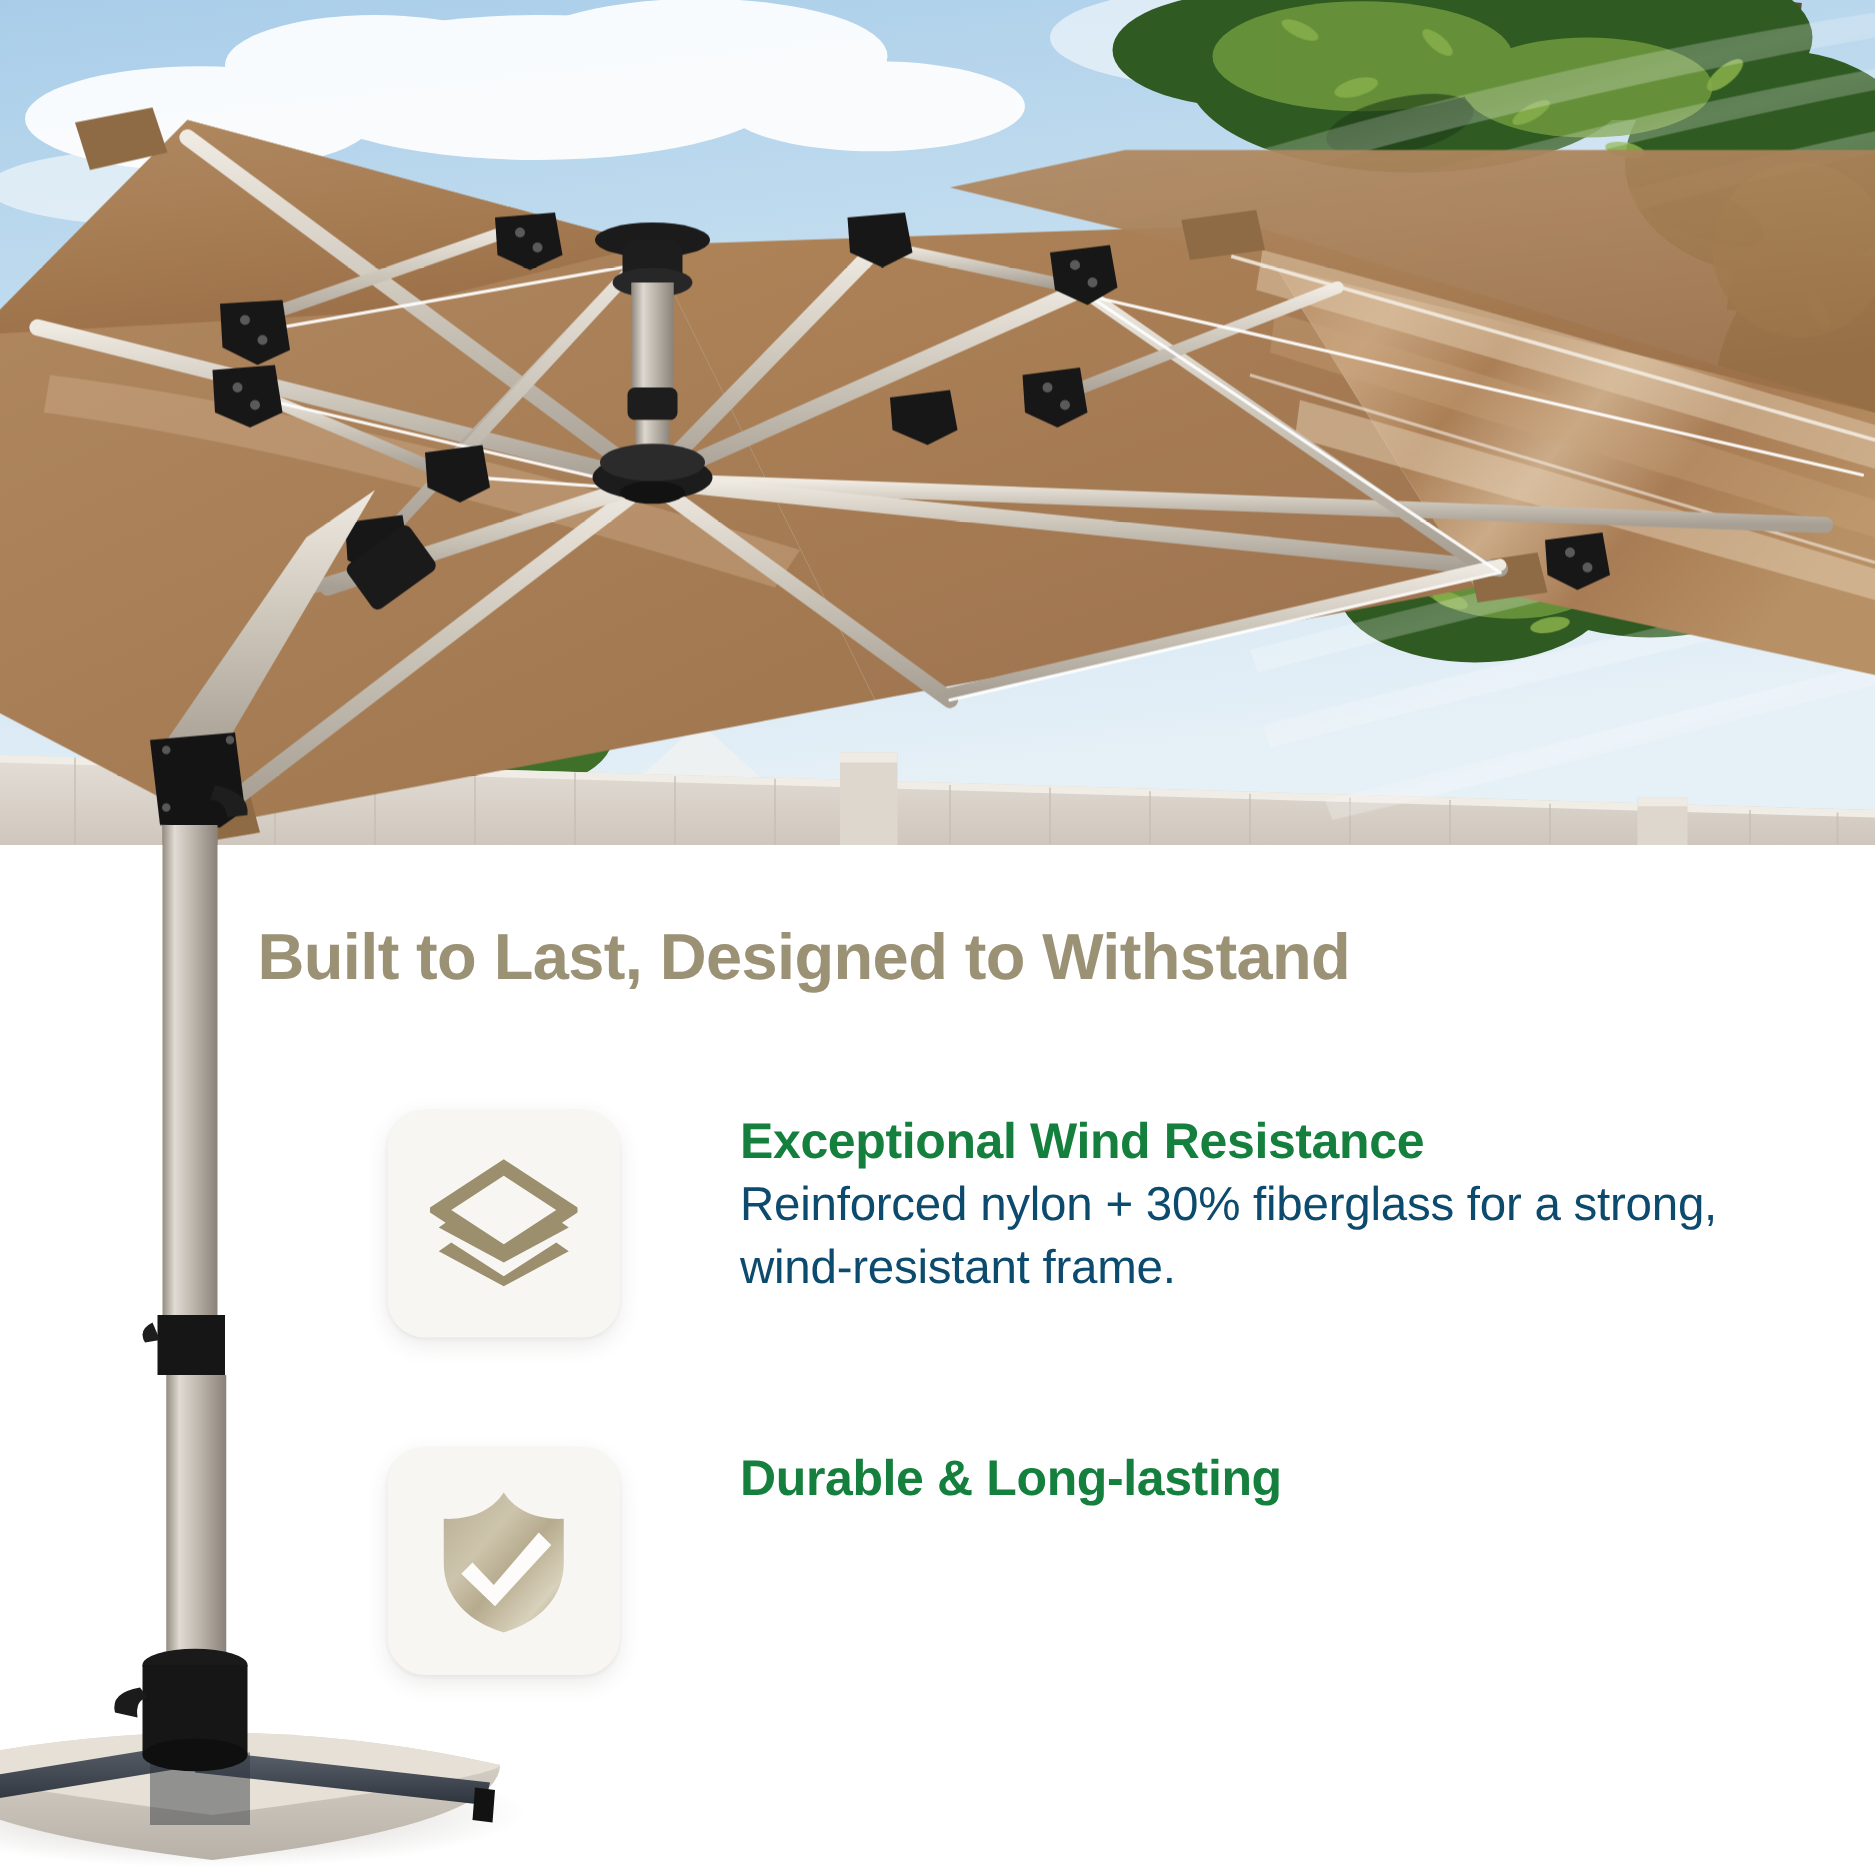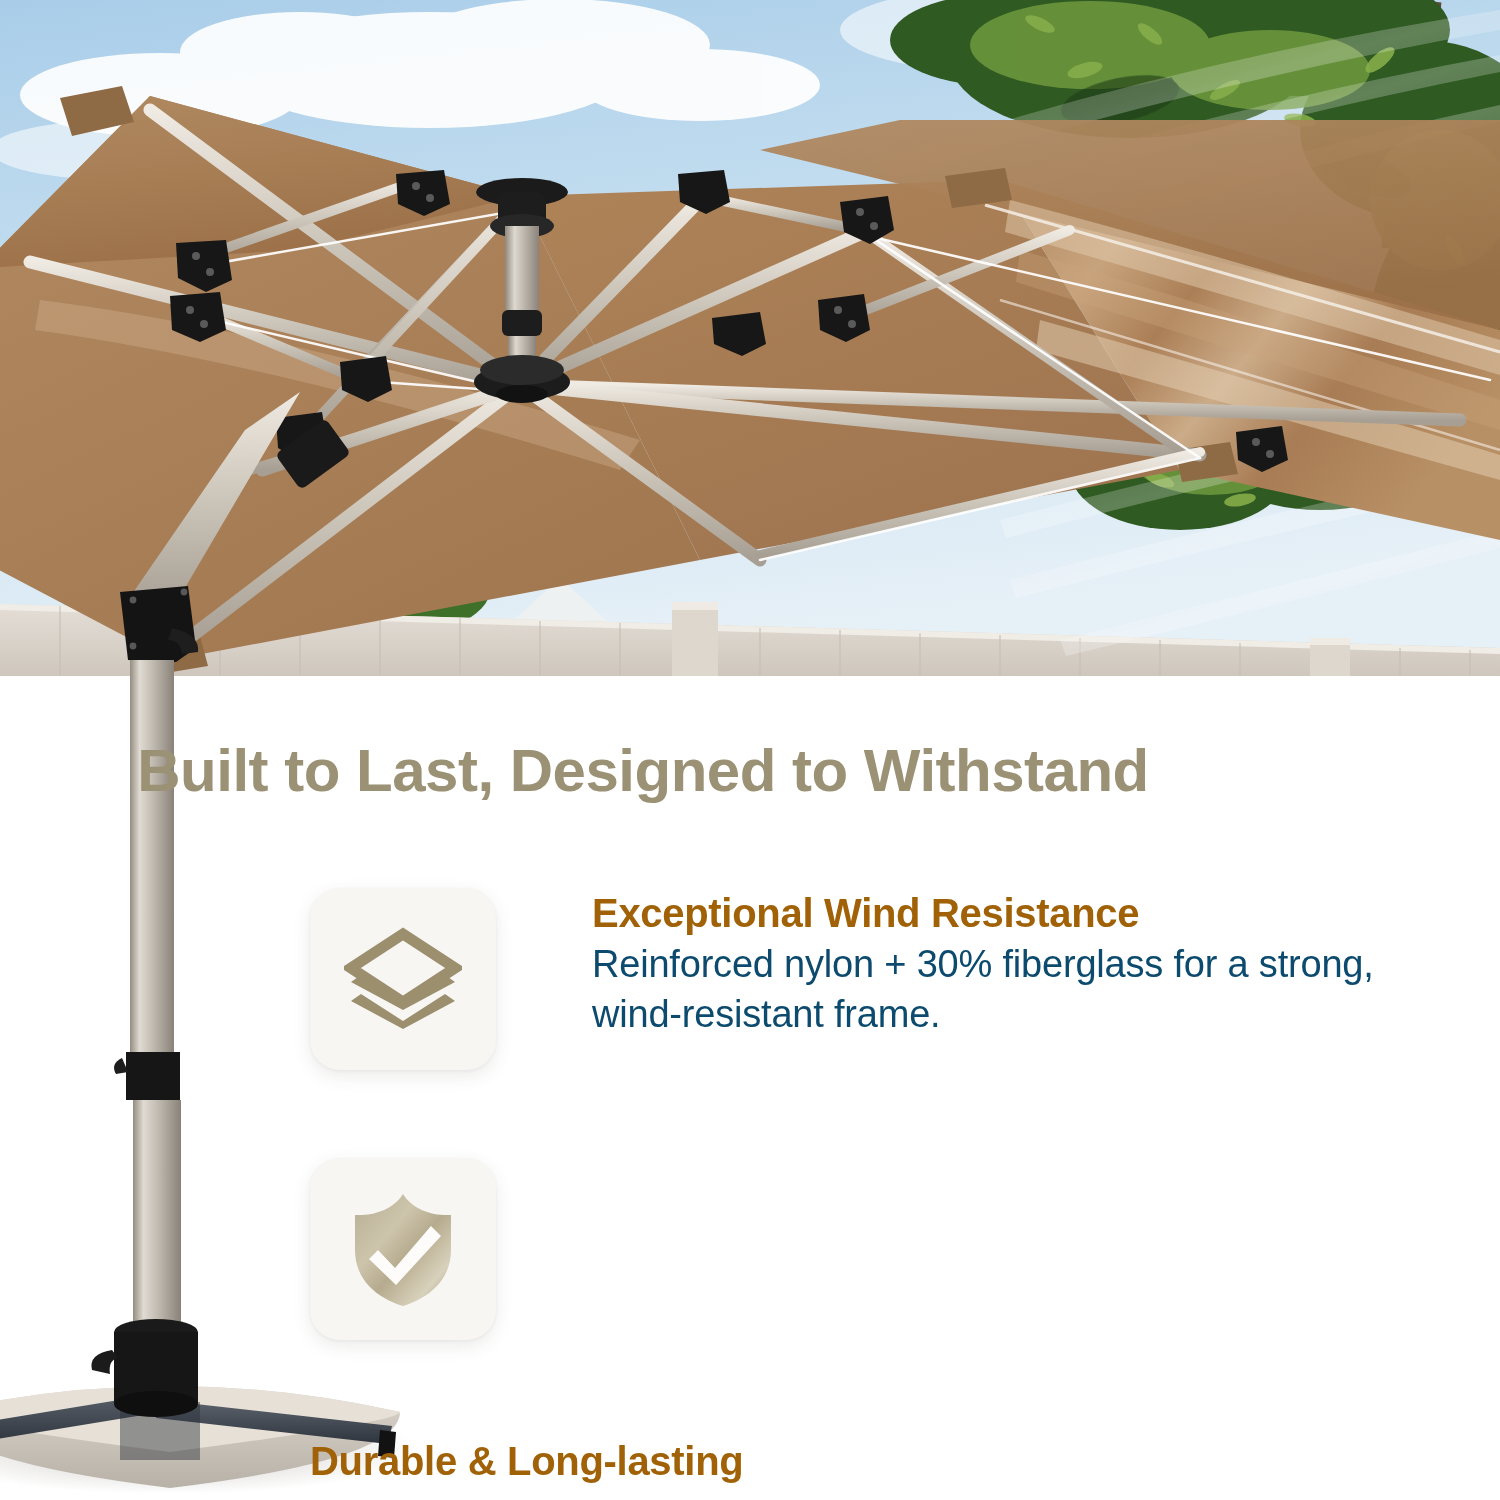--- a/index.html
+++ b/index.html
@@ -23,55 +23,55 @@
   .pole-lower{
     position:absolute;left:0;top:660px;width:420px;height:840px;
     overflow:hidden;
   }
 
   
   .headline{
     position:absolute;
     left:0;top:736px;width:1286px;
     text-align:center;
-    font-size:60px;
+    font-size:52px;
     font-weight:bold;
     letter-spacing:-0.5px;
     color:#9b9175;
     font-family:"Liberation Sans", sans-serif;
     white-space:nowrap;
   }
 
   
   .features{
     position:absolute;
     left:310px;top:888px;width:1120px;
   }
   .feature{
     display:flex;
     align-items:flex-start;
     gap:96px;
   }
-  .feature + .feature{margin-top:88px;flex-direction:column;}
+  .feature + .feature{margin-top:88px;}
 
   .icon-card{
     flex:0 0 auto;
     width:186px;height:182px;
     border-radius:30px;
     background:#f7f6f3;
     box-shadow:0 6px 18px rgba(60,55,45,0.10), 0 1px 4px rgba(60,55,45,0.06);
     display:flex;align-items:center;justify-content:center;
   }
   .icon-card svg{display:block;}
 
   .feature-text{flex:1 1 auto;padding-top:4px;}
   .feature-title{
     font-size:40px;
     font-weight:bold;
-    color:#a16207;
+    color:#15803d;
     line-height:1.06;
     margin:0 0 6px 0;
     letter-spacing:-0.3px;
   }
   .feature-desc{
     font-size:38px;
     color:#0c4a6e;
     line-height:1.30;
     margin:0;
     letter-spacing:-0.2px;

